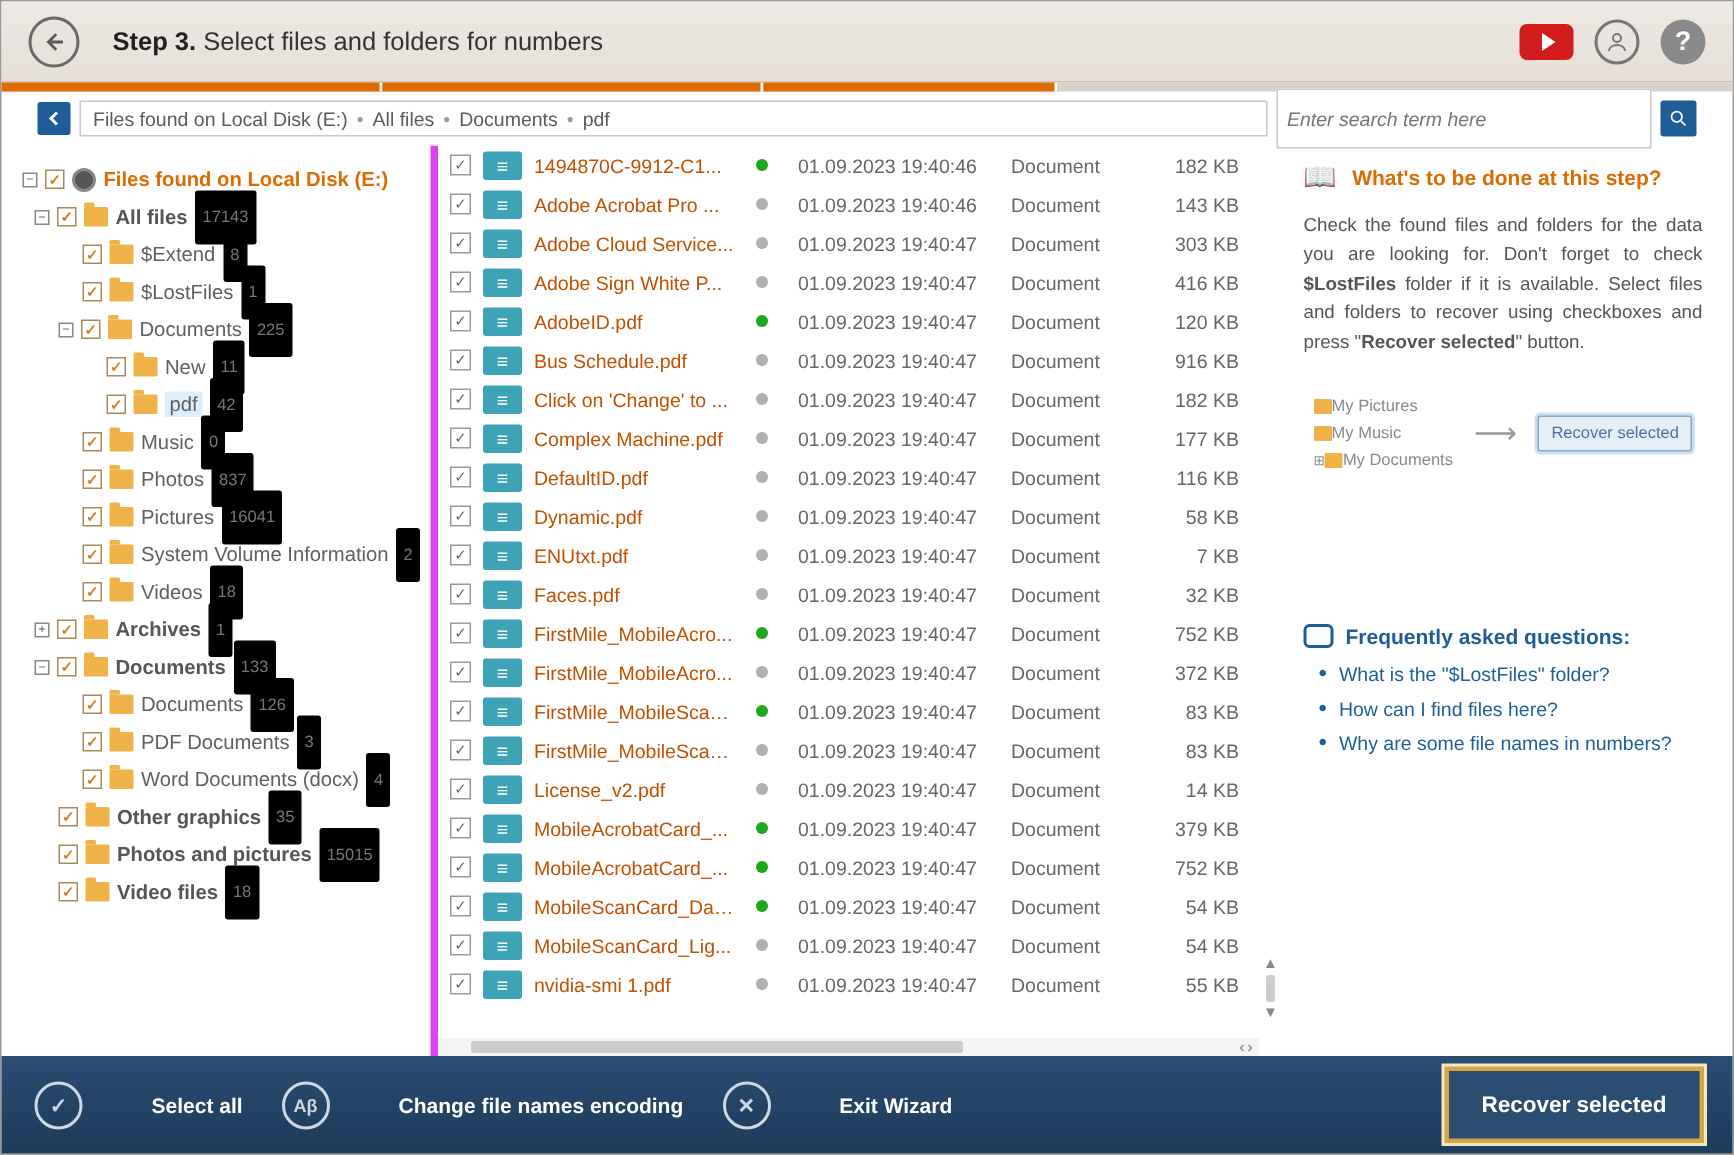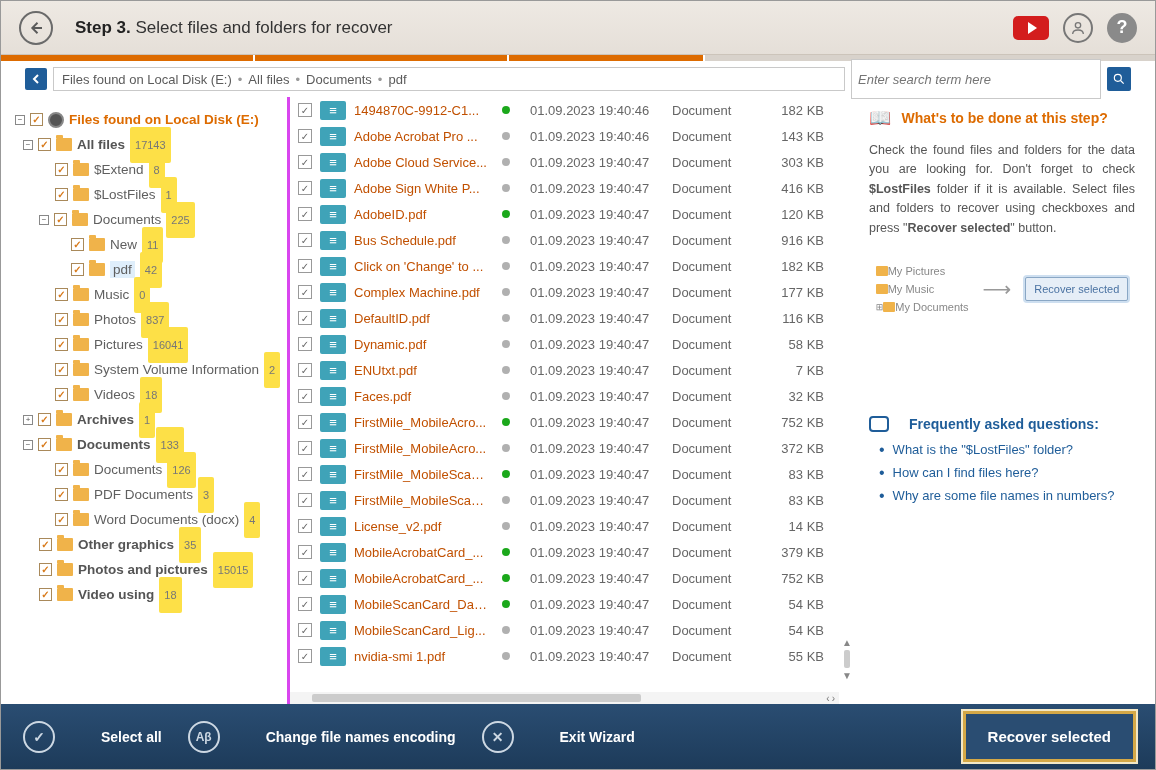--- a/index.html
+++ b/index.html
@@ -41,27 +41,27 @@
 .tree-check { width: 13px; height: 13px; border: 1px solid #a9895a; background: #fff; display: inline-flex; align-items: center; justify-content: center; }
 .tree-check::after { content: '✓'; font-size: 10px; color: #d87a1a; font-weight: 700; }
 .tree-icon { width: 16px; height: 13px; background: #f0b34a; border-radius: 1px; position: relative; }
 .tree-icon::before { content: ''; position: absolute; top: -3px; left: 0; width: 7px; height: 3px; background: #f0b34a; border-radius: 1px 1px 0 0; }
 .tree-icon.disk { width: 16px; height: 16px; background: #555; border-radius: 50%; border: 2px solid #888; }
 .tree-icon.disk::before { display: none; }
 .tree-label { color: #5f5f5f; }
 .tree-label.orange { color: #dd6b00; font-weight: 700; }
 .tree-label.bold { font-weight: 700; color: #555; }
 .tree-label.active { background: #dfeefb; padding: 1px 3px; }
-.tree-badge { background: #fde047; color: #777; font-size: 11px; padding: 12px 5px; border-radius: 2px; }
+.tree-badge { background: #000000; color: #777; font-size: 11px; padding: 12px 5px; border-radius: 2px; }
 .ind-1 { padding-left: 8px; }
 .ind-2 { padding-left: 24px; }
 .ind-3 { padding-left: 40px; }
 
 
-.filelist { flex: 1; overflow: hidden; position: relative; border-left: 3px solid #d946ef; }
+.filelist { flex: 1; overflow: hidden; position: relative; border-left: 5px solid #d946ef; }
 .fl-rows { height: 100%; overflow-y: auto; overflow-x: hidden; }
 .fl-row { display: flex; align-items: center; height: 26px; font-size: 13px; padding-left: 8px; }
 .fl-check { width: 14px; height: 14px; border: 1px solid #999; display: flex; align-items: center; justify-content: center; margin-right: 8px; }
 .fl-check::after { content: '✓'; font-size: 10px; color: #666; }
 .fl-ficon { width: 26px; height: 19px; background: #3fa3b8; border-radius: 2px; margin-right: 8px; display: flex; align-items: center; justify-content: center; flex-shrink: 0; }
 .fl-ficon::after { content: '≡'; color: #fff; font-size: 13px; }
 .fl-name { width: 140px; color: #c15000; overflow: hidden; text-overflow: ellipsis; white-space: nowrap; padding-right: 6px; }
 .fl-dot { width: 24px; display: flex; justify-content: center; }
 .fl-dot span { width: 8px; height: 8px; border-radius: 50%; display: block; }
 .dot-green { background: #1ba81b; }
@@ -80,21 +80,21 @@
 .side-head-icon { color: #dd6b00; font-size: 18px; }
 .side-head-title { color: #dd6b00; font-weight: 700; font-size: 14px; }
 .side-text { font-size: 12.5px; color: #555; line-height: 1.55; text-align: justify; }
 .side-text b { font-weight: 700; }
 .side-illus { margin: 24px 0 30px; display: flex; align-items: center; gap: 14px; justify-content: center; }
 .mini-tree { font-size: 11px; color: #888; }
 .mini-tree div { display: flex; align-items: center; gap: 0; height: 18px; }
 .mini-fold { width: 12px; height: 10px; background: #f0b34a; border-radius: 1px; }
 .mini-arrow { color: #999; font-size: 20px; }
 .mini-btn { border: 1px solid #8aa7c5; background: #e6eef7; color: #4a72a2; font-size: 11px; padding: 5px 8px; border-radius: 2px; box-shadow: 0 0 0 2px #cedff0; }
-.faq-head { display: flex; align-items: center; gap: 20px; margin: 100px 0 10px; color: #1f5d99; }
+.faq-head { display: flex; align-items: center; gap: 8px; margin: 100px 0 10px; color: #1f5d99; }
 .faq-icon { width: 20px; height: 16px; border: 2px solid #1f5d99; border-radius: 4px; position: relative; }
 .faq-title { color: #1f5d99; font-weight: 700; font-size: 14px; }
 .faq-item { display: flex; gap: 8px; font-size: 13px; color: #1f5d99; margin: 7px 0 7px 10px; cursor: pointer; }
 .faq-item::before { content: '•'; color: #1f5d99; font-size: 16px; line-height: 1; }
 
 
 .footer { height: 65px; background: linear-gradient(#2a4d72, #1d3b5a); display: flex; align-items: center; padding: 0 22px; gap: 26px; color: #fff; }
 .fbtn { display: flex; align-items: center; gap: 10px; cursor: pointer; }
 .fbtn-icon { width: 32px; height: 32px; border: 2px solid #cdd8e3; border-radius: 50%; display: flex; align-items: center; justify-content: center; font-size: 14px; font-weight: 700; color: #cdd8e3; }
 .fbtn-label { font-size: 14px; font-weight: 600; margin-left: 36px; }
@@ -107,21 +107,21 @@
 
 <div class="app">
 
   <div class="header">
     <div class="back-btn">
       <svg width="18" height="18" viewBox="0 0 24 24">
           <path fill="none" stroke="currentColor" stroke-width="2.5" d="M14 5l-7 7 7 7M7 12h13"></path>
         </svg>
     </div>
     <div class="step-title">
-      <b>Step 3.</b>&nbsp;<span>Select files and folders for recover</span>
+      <b>Step 3.</b>&nbsp;<span>Select files and folders for numbers</span>
     </div>
     <div class="header-right">
       <div class="yt-icon"></div>
       <div class="user-icon">
         <svg width="16" height="16" viewBox="0 0 24 24">
             <circle cx="12" cy="8" r="4" fill="none" stroke="currentColor" stroke-width="2"></circle>
             <path d="M4 21c0-4 4-6 8-6s8 2 8 6" fill="none" stroke="currentColor" stroke-width="2"></path>
           </svg>
       </div>
       <div class="help-icon">?</div>
@@ -289,21 +289,21 @@
           <span class="tree-spacer"></span>
           <span class="tree-check"></span>
           <span class="tree-icon"></span>
           <span class="tree-label bold">Photos and pictures</span>
           <span class="tree-badge">15015</span>
         </div>
         <div class="tree-node ind-1">
           <span class="tree-spacer"></span>
           <span class="tree-check"></span>
           <span class="tree-icon"></span>
-          <span class="tree-label bold">Video using</span>
+          <span class="tree-label bold">Video files</span>
           <span class="tree-badge">18</span>
         </div>
       </div>
 
     <div class="filelist">
       <div class="fl-rows" id="fl-rows">
           <div class="fl-row">
             <span class="fl-check"></span>
             <span class="fl-ficon"></span>
             <span class="fl-name">1494870C-9912-C1...</span>

